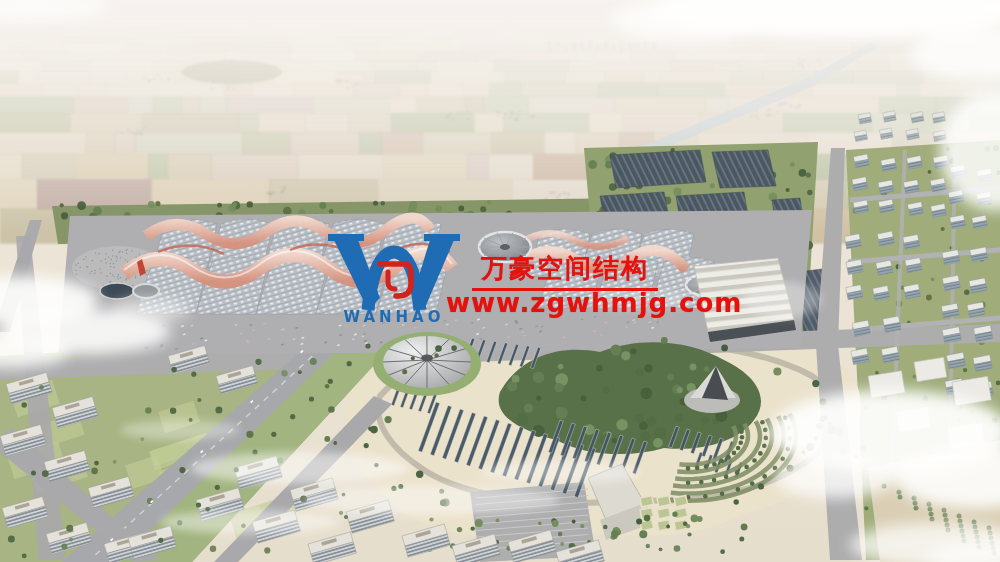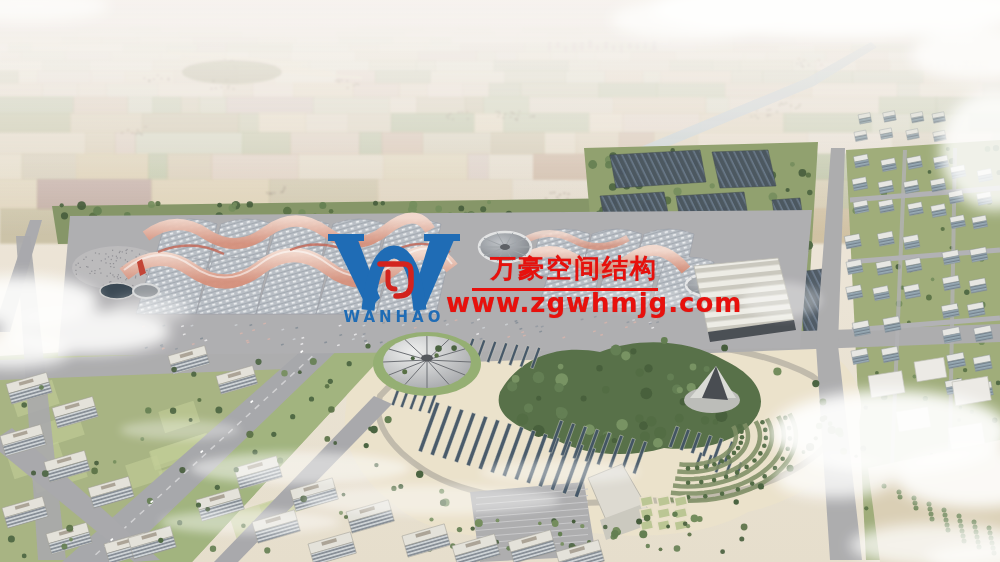--- a/index.html
+++ b/index.html
@@ -1,20 +1,20 @@
 <!DOCTYPE html>
 <html><head>
 <meta charset="utf-8">
 <style>
   html,body{margin:0;padding:0;background:#e9e2d6;}
   #stage{position:relative;width:1000px;height:562px;overflow:hidden;
          font-family:"DejaVu Sans","Liberation Sans",sans-serif;}
   #scene{position:absolute;left:0;top:0;}
   #wm{position:absolute;left:0;top:0;width:1000px;height:562px;pointer-events:none;}
-  .wm-cn{position:absolute;left:472px;top:251px;width:186px;text-align:right;
+  .wm-cn{position:absolute;left:472px;top:251px;width:186px;text-align:center;
          font-size:26px;font-weight:bold;letter-spacing:2px;color:#e8100c;
          border-bottom:3px solid #e8100c;padding-bottom:2px;
          text-shadow:0 0 1px rgba(120,0,0,.4);}
   .wm-url{position:absolute;left:446px;top:288px;width:228px;text-align:left;
           font-size:26px;font-weight:bold;letter-spacing:1px;color:#e8100c;
           text-shadow:0 0 1px rgba(120,0,0,.4);}
   .wm-logo{position:absolute;left:328px;top:224px;}
 </style>
 </head>
 <body>

